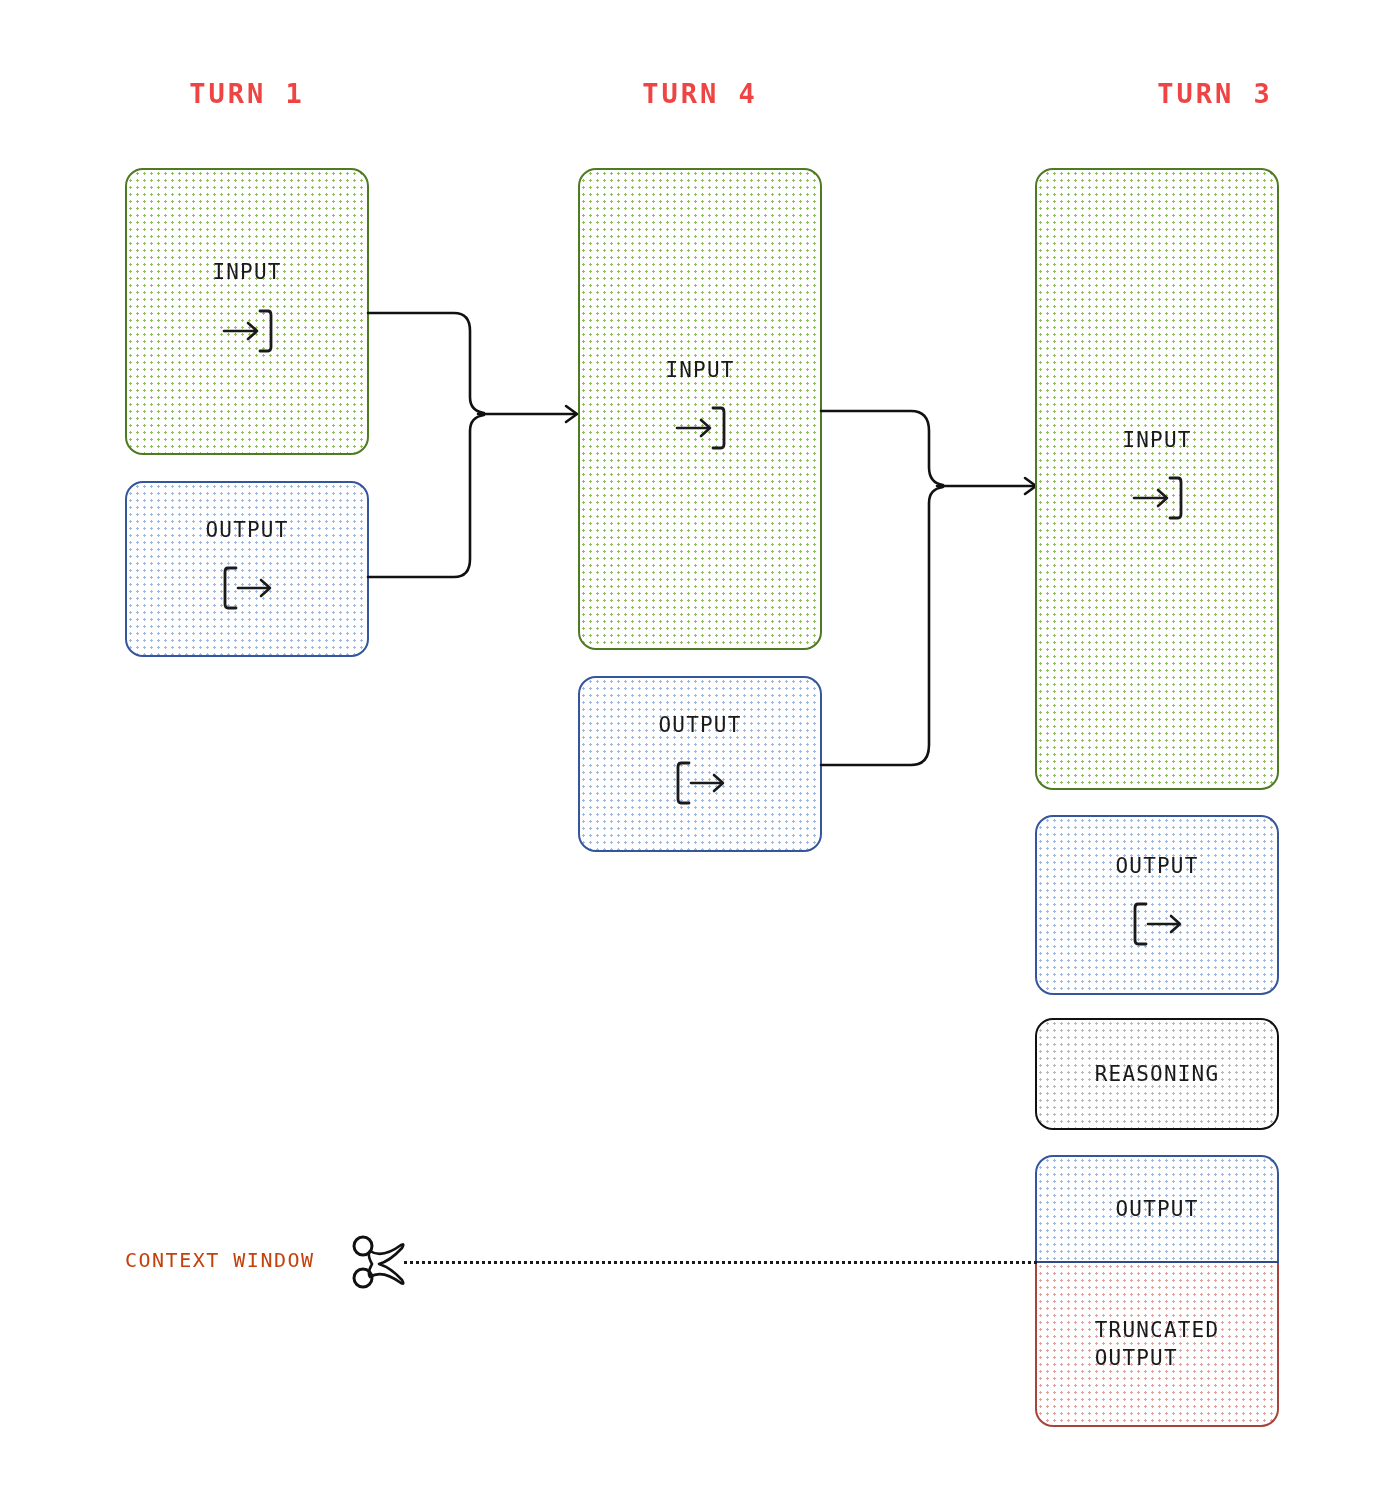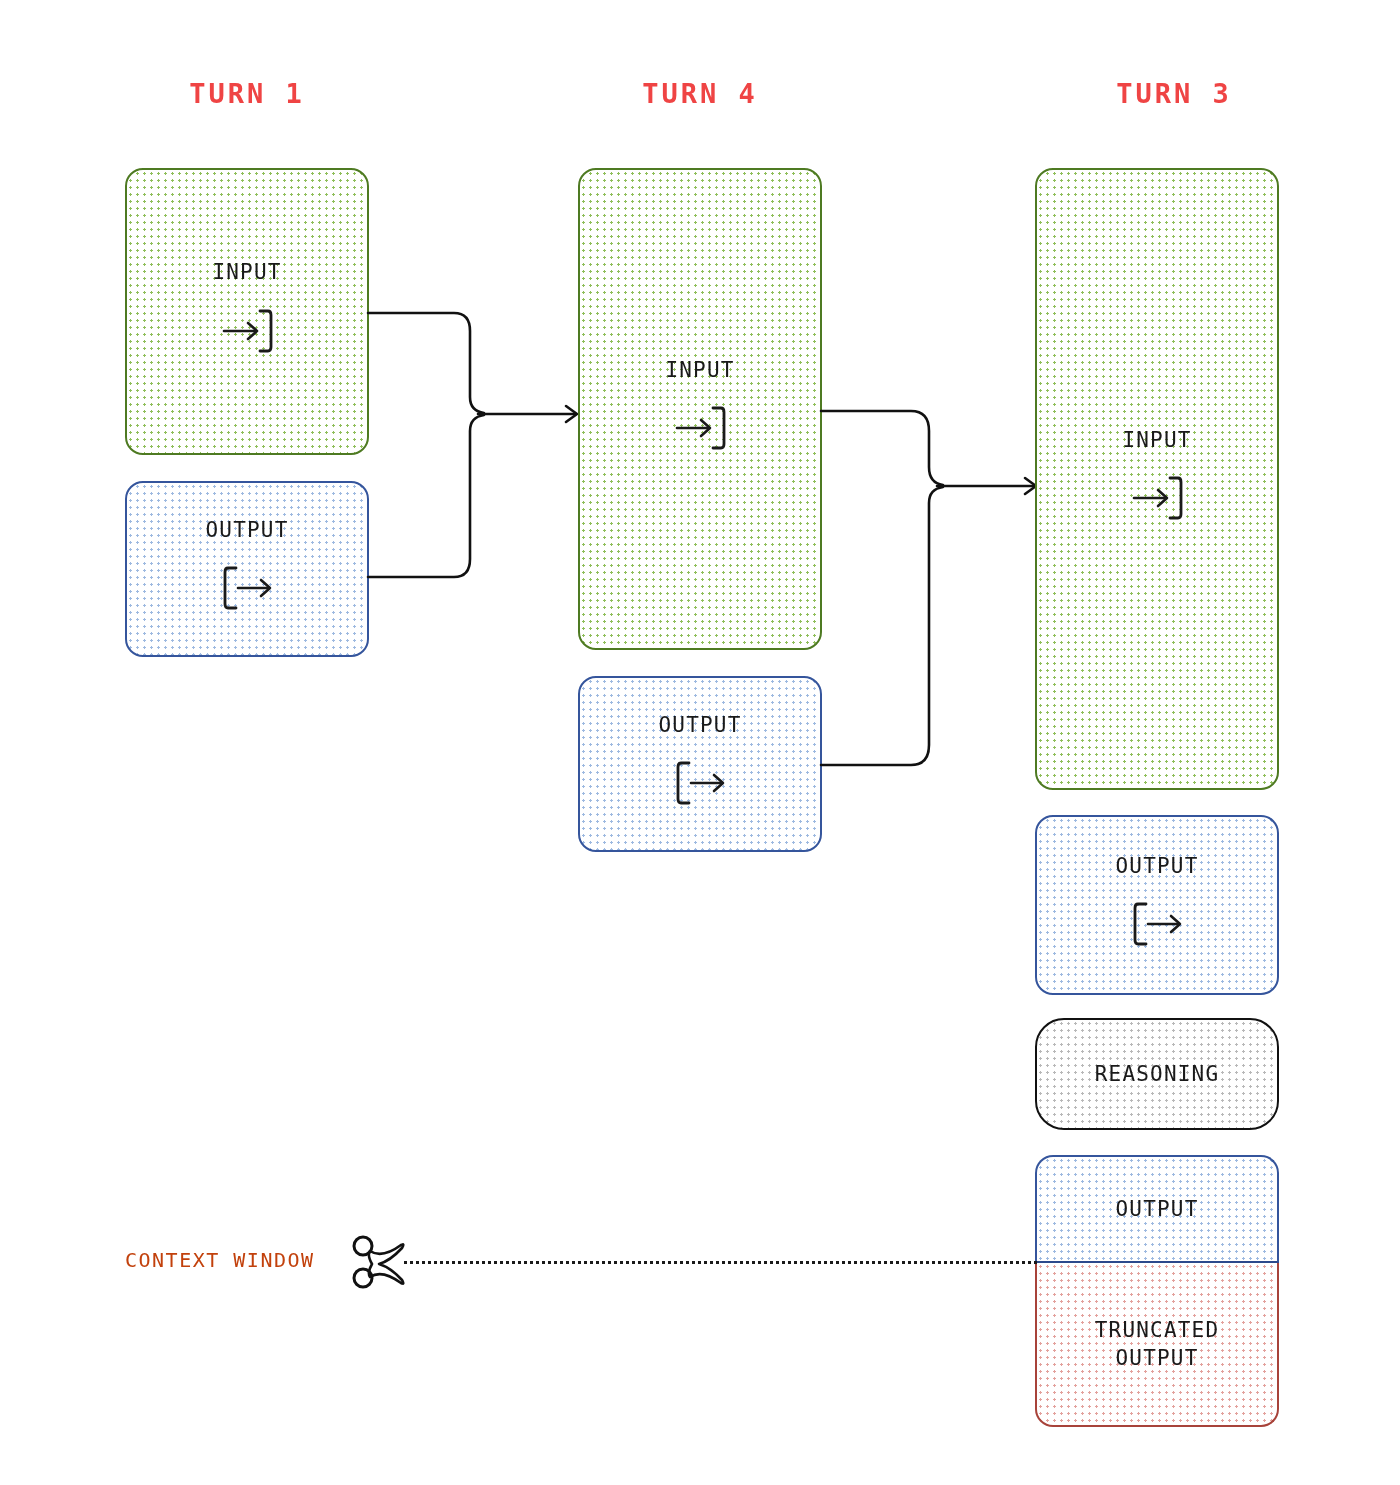--- a/index.html
+++ b/index.html
@@ -36,21 +36,21 @@
     display: flex;
     flex-direction: column;
     align-items: center;
     justify-content: center;
   }
   .block-label {
     font-family: "DejaVu Sans Mono", monospace;
     font-size: 21px;
     letter-spacing: 1.2px;
     color: #1a1a1a;
-    text-align: center;
+    text-align: left;
     line-height: 1.35;
     position: relative;
     z-index: 2;
   }
   .block-icon {
     position: relative;
     z-index: 2;
     margin-top: 14px;
   }
 
@@ -136,21 +136,21 @@
     border-top: 3px dotted #1a1a1a;
   }
 </style>
 </head>
 <body>
 
 <div id="stage">
 
   <div class="turn-title" style="left:125px; top:78px; width:244px;">TURN 1</div>
   <div class="turn-title" style="left:578px; top:78px; width:244px;">TURN 4</div>
-  <div class="turn-title" style="left:1052px; top:78px; width:244px;">TURN 3</div>
+  <div class="turn-title" style="left:1093px; top:78px; width:244px;">TURN 3</div>
 
   <div class="block input" style="left:125px; top:168px; width:244px; height:287px;">
     <div class="block-label">INPUT</div>
     <div class="block-icon">
       <svg width="62" height="60" viewBox="0 0 62 60" fill="none">
         <path d="M8 30 H40" stroke="#1a1a1a" stroke-width="2.6" stroke-linecap="round"></path>
         <path d="M32 22 L41 30 L32 38" stroke="#1a1a1a" stroke-width="2.6" stroke-linecap="round" stroke-linejoin="round" fill="none"></path>
         <path d="M44 10 H52 Q55 10 55 14 V46 Q55 50 52 50 H44" stroke="#1a1a1a" stroke-width="2.8" stroke-linecap="round" stroke-linejoin="round" fill="none"></path>
       </svg>
     </div>
@@ -222,21 +222,21 @@
     <div class="block-label">OUTPUT</div>
     <div class="block-icon">
       <svg width="62" height="60" viewBox="0 0 62 60" fill="none">
         <path d="M20 10 H12 Q9 10 9 14 V46 Q9 50 12 50 H20" stroke="#1a1a1a" stroke-width="2.8" stroke-linecap="round" stroke-linejoin="round" fill="none"></path>
         <path d="M22 30 H53" stroke="#1a1a1a" stroke-width="2.6" stroke-linecap="round"></path>
         <path d="M45 22 L54 30 L45 38" stroke="#1a1a1a" stroke-width="2.6" stroke-linecap="round" stroke-linejoin="round" fill="none"></path>
       </svg>
     </div>
   </div>
 
-  <div class="block reasoning" style="left:1035px; top:1018px; width:244px; height:112px;border-radius:29px;">
+  <div class="block reasoning" style="left:1035px; top:1018px; width:244px; height:112px;">
     <div class="block-label">REASONING</div>
   </div>
 
   <div class="split-wrap" style="left:1035px; top:1155px; width:244px; height:272px;">
     <div class="split-top" style="height:108px;">
       <div class="block-label">OUTPUT</div>
     </div>
     <div class="split-bottom" style="height:164px;">
       <div class="block-label">
         <span>TRUNCATED</span><br>

